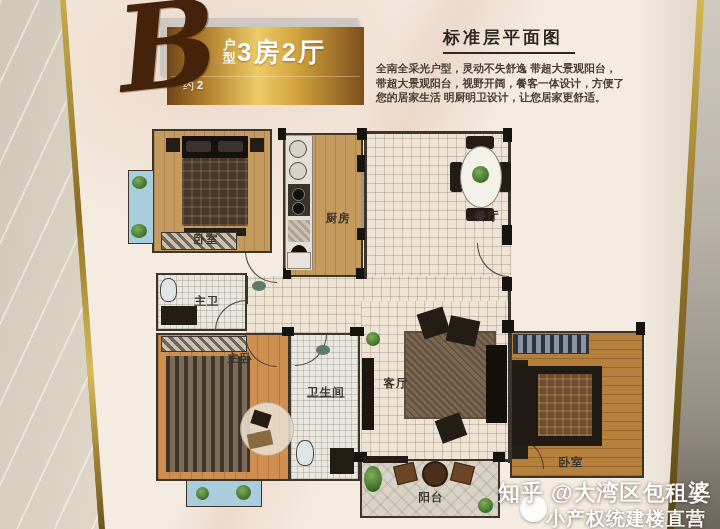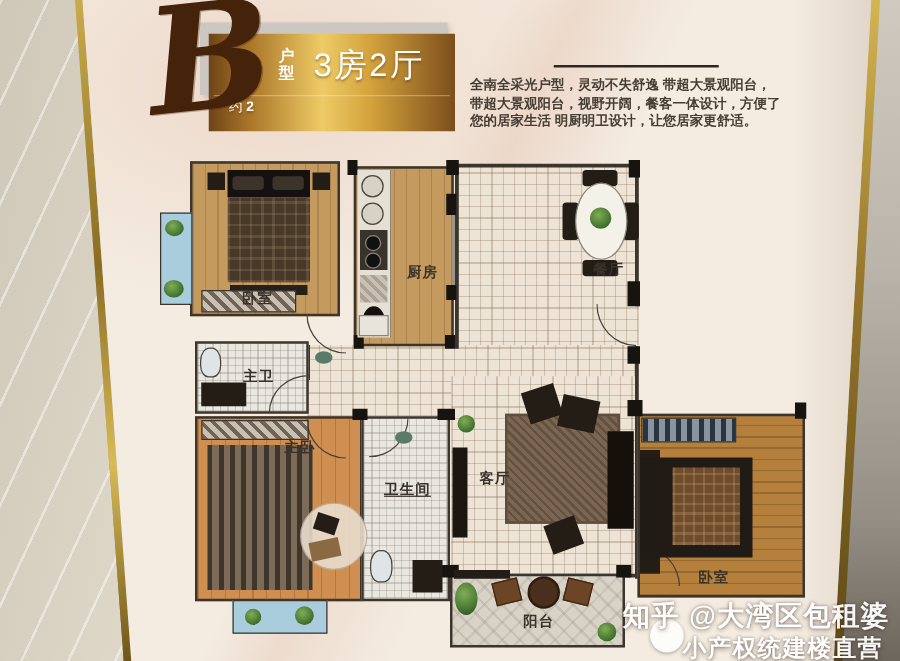--- a/index.html
+++ b/index.html
@@ -29,21 +29,21 @@
       var(--poster-bg,#f4ece1);}
 
   
   .grey-panel{left:160px;top:18px;width:198px;height:58px;background:#ccc7c1;
     box-shadow:2px 2px 4px rgba(0,0,0,.15);}
   .banner{left:167px;top:27px;width:197px;height:78px;color:#fff;
     background:linear-gradient(90deg,var(--banner-gold-dark,#6e4418) 0%,#a87428 16%,
       var(--banner-gold-light,#eecb66) 46%,#d2a23c 66%,#7c4e1c 100%);}
   .banner-row1{position:absolute;left:56px;top:3px;height:44px;display:flex;align-items:center;}
   .unit-label{width:14px;font-size:12.5px;line-height:13.5px;word-break:break-all;font-weight:700;}
-  .unit-rooms{font-size:26px;font-weight:400;margin-left:14px;letter-spacing:2px;
+  .unit-rooms{font-size:26px;font-weight:700;letter-spacing:2px;
     text-shadow:0 1px 2px rgba(80,45,10,.45);}
   .banner-div{position:absolute;left:4px;right:4px;top:49px;height:1px;background:rgba(255,240,205,.35);}
   .banner-row2{position:absolute;left:12px;top:51px;display:flex;align-items:baseline;
     text-shadow:0 1px 2px rgba(80,45,10,.45);}
   .area-prefix{font-size:18px;font-weight:700;letter-spacing:1px;}
   .area-approx{font-size:11px;margin:0 3px 0 4px;}
   .area-value{font-size:22px;font-weight:700;}
   .area-sup{font-size:11px;font-weight:700;}
   .script-b{left:118px;top:-24px;font-family:"DejaVu Serif",serif;font-style:italic;
     font-size:118px;font-weight:700;color:var(--script-brown,#45220a);transform:rotate(-6deg);
@@ -116,20 +116,21 @@
       <div class="unit-rooms">3房2厅</div>
     </div>
     <div class="banner-div"></div>
     <div class="banner-row2">
       <span class="area-approx">约</span>
       <sup class="area-sup">2</sup>
     </div>
   </div>
   <div class="abs script-b">B</div>
 
+  <div class="abs plan-title">标准层平面图</div>
   <div class="abs plan-title-rule"></div>
   <div class="abs desc">
     <span>全南全采光户型，灵动不失舒逸 带超大景观阳台，</span>
     <span>带超大景观阳台，视野开阔，餐客一体设计，方便了</span>
     <span>您的居家生活 明厨明卫设计，让您居家更舒适。</span>
   </div>
 
   <div class="abs" style="inset:0;">
 
     <div class="abs tiles" style="left:366px;top:133px;width:145px;height:168px;"></div>

